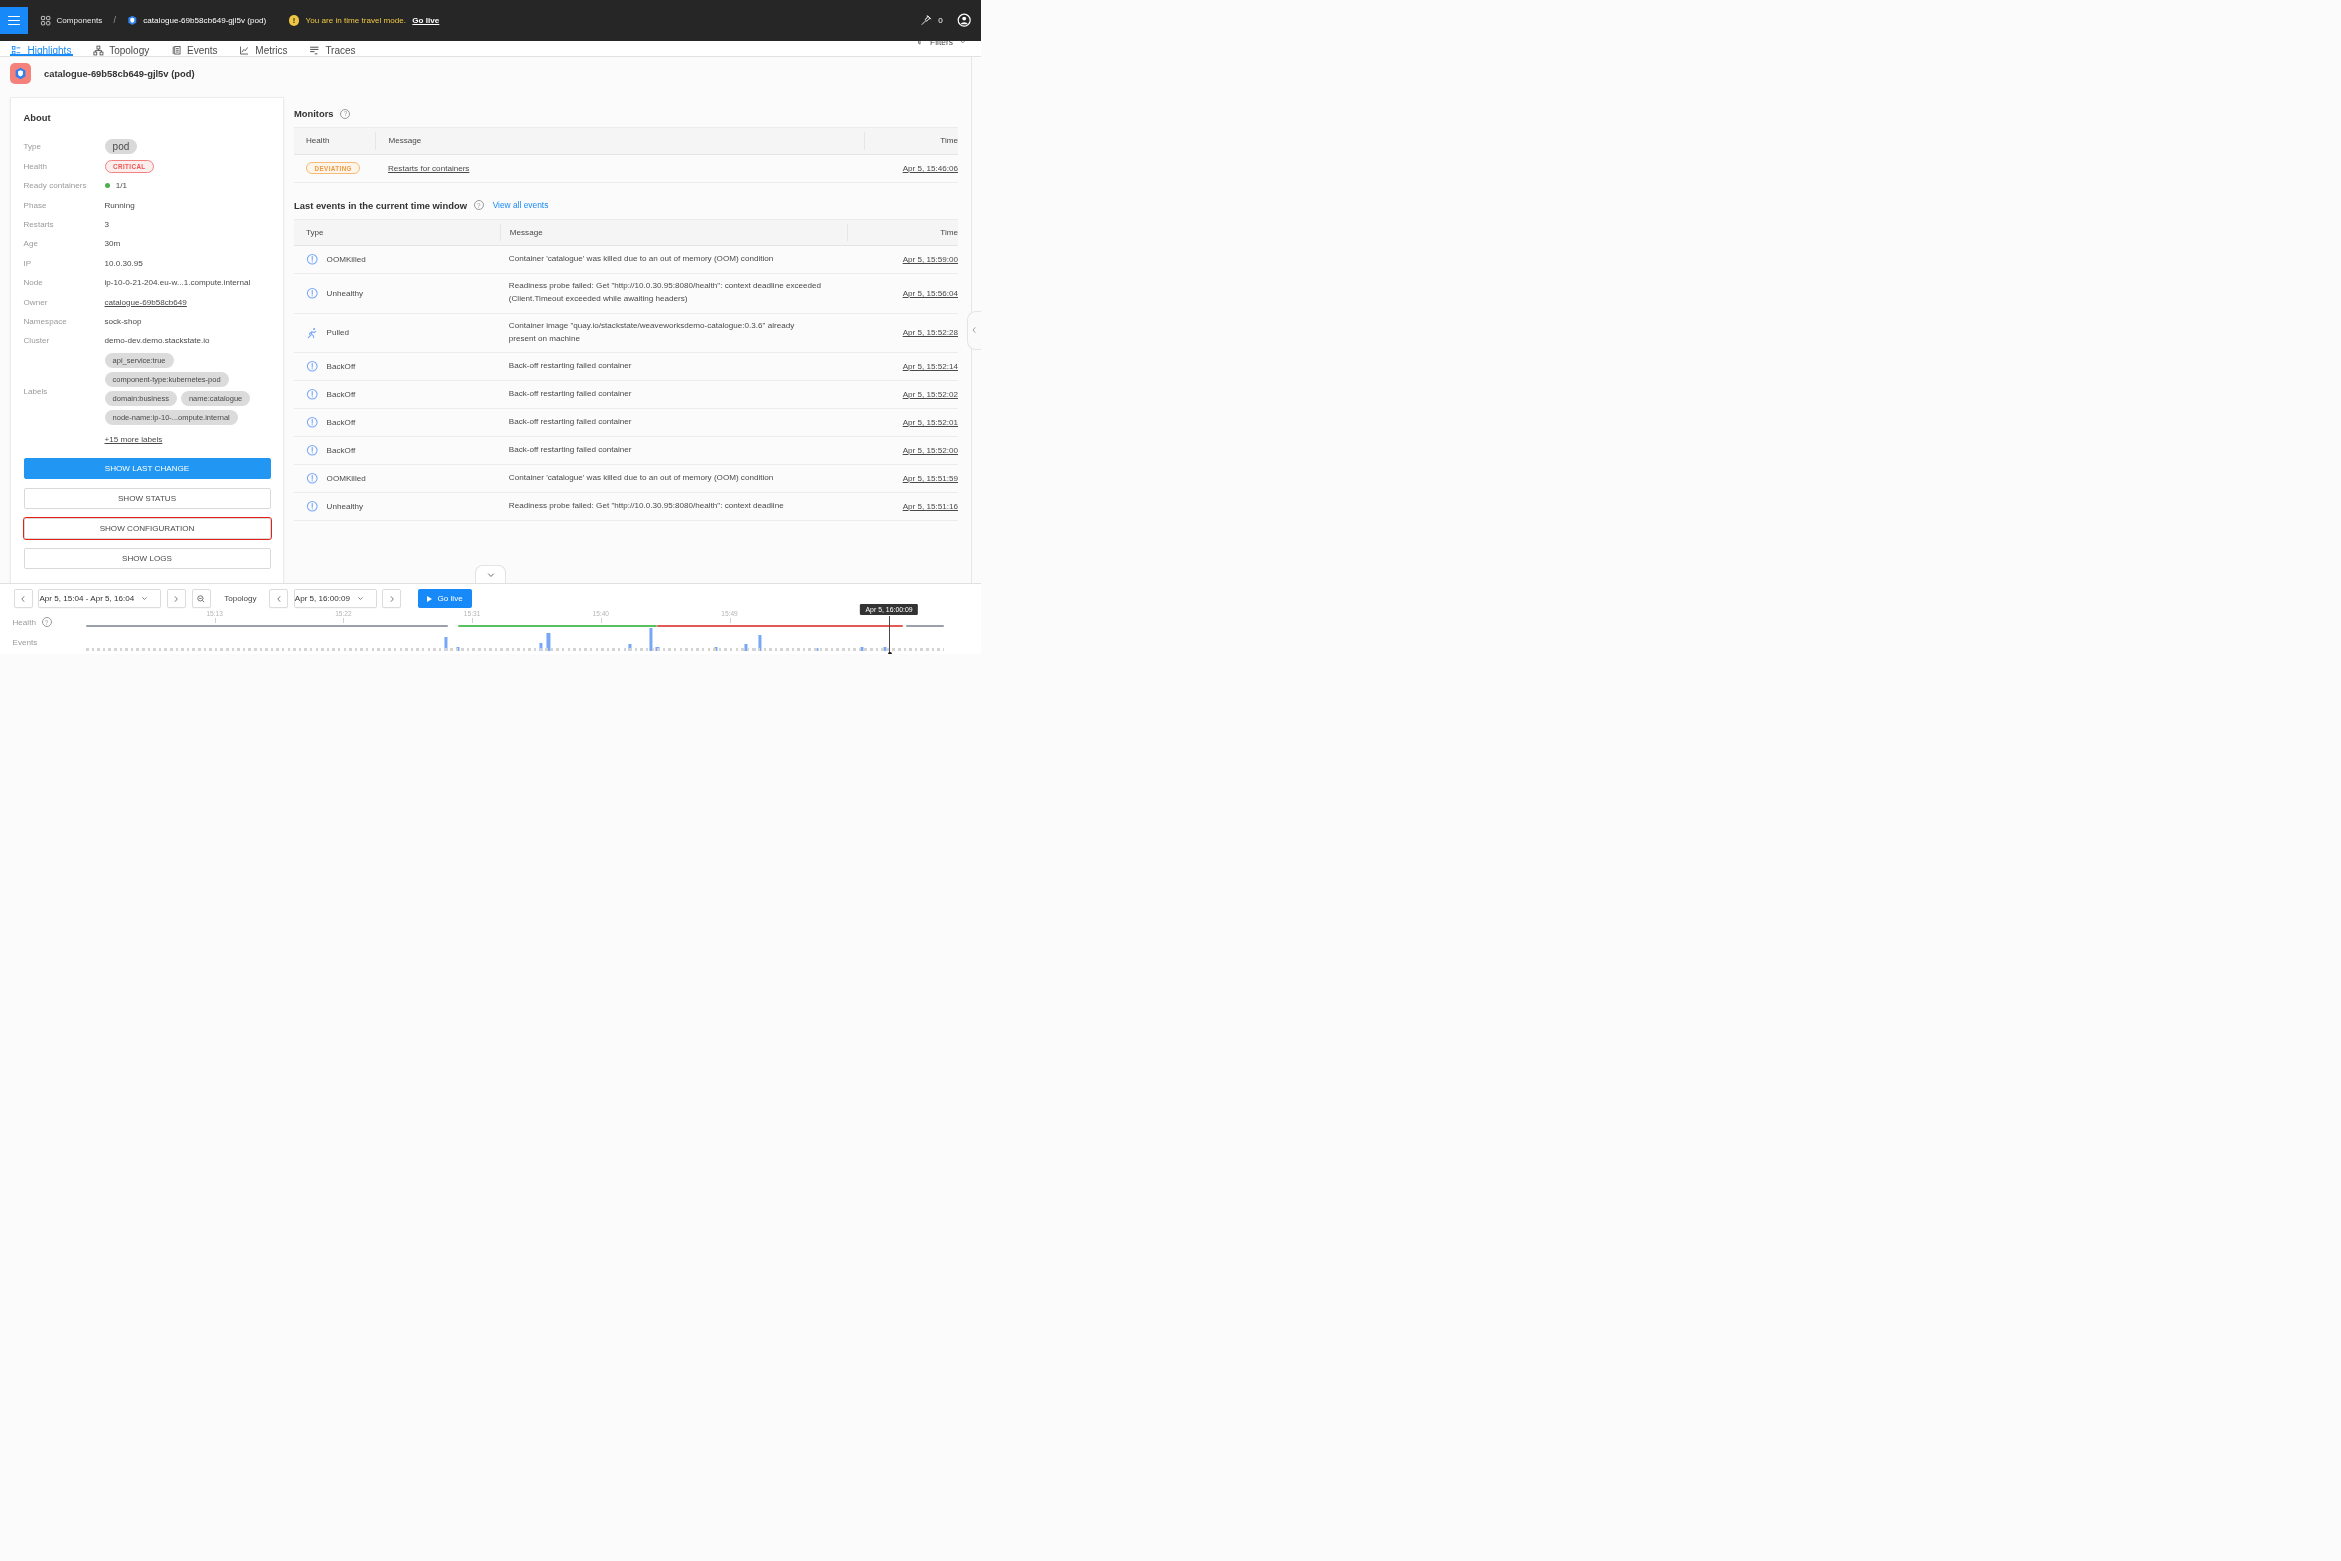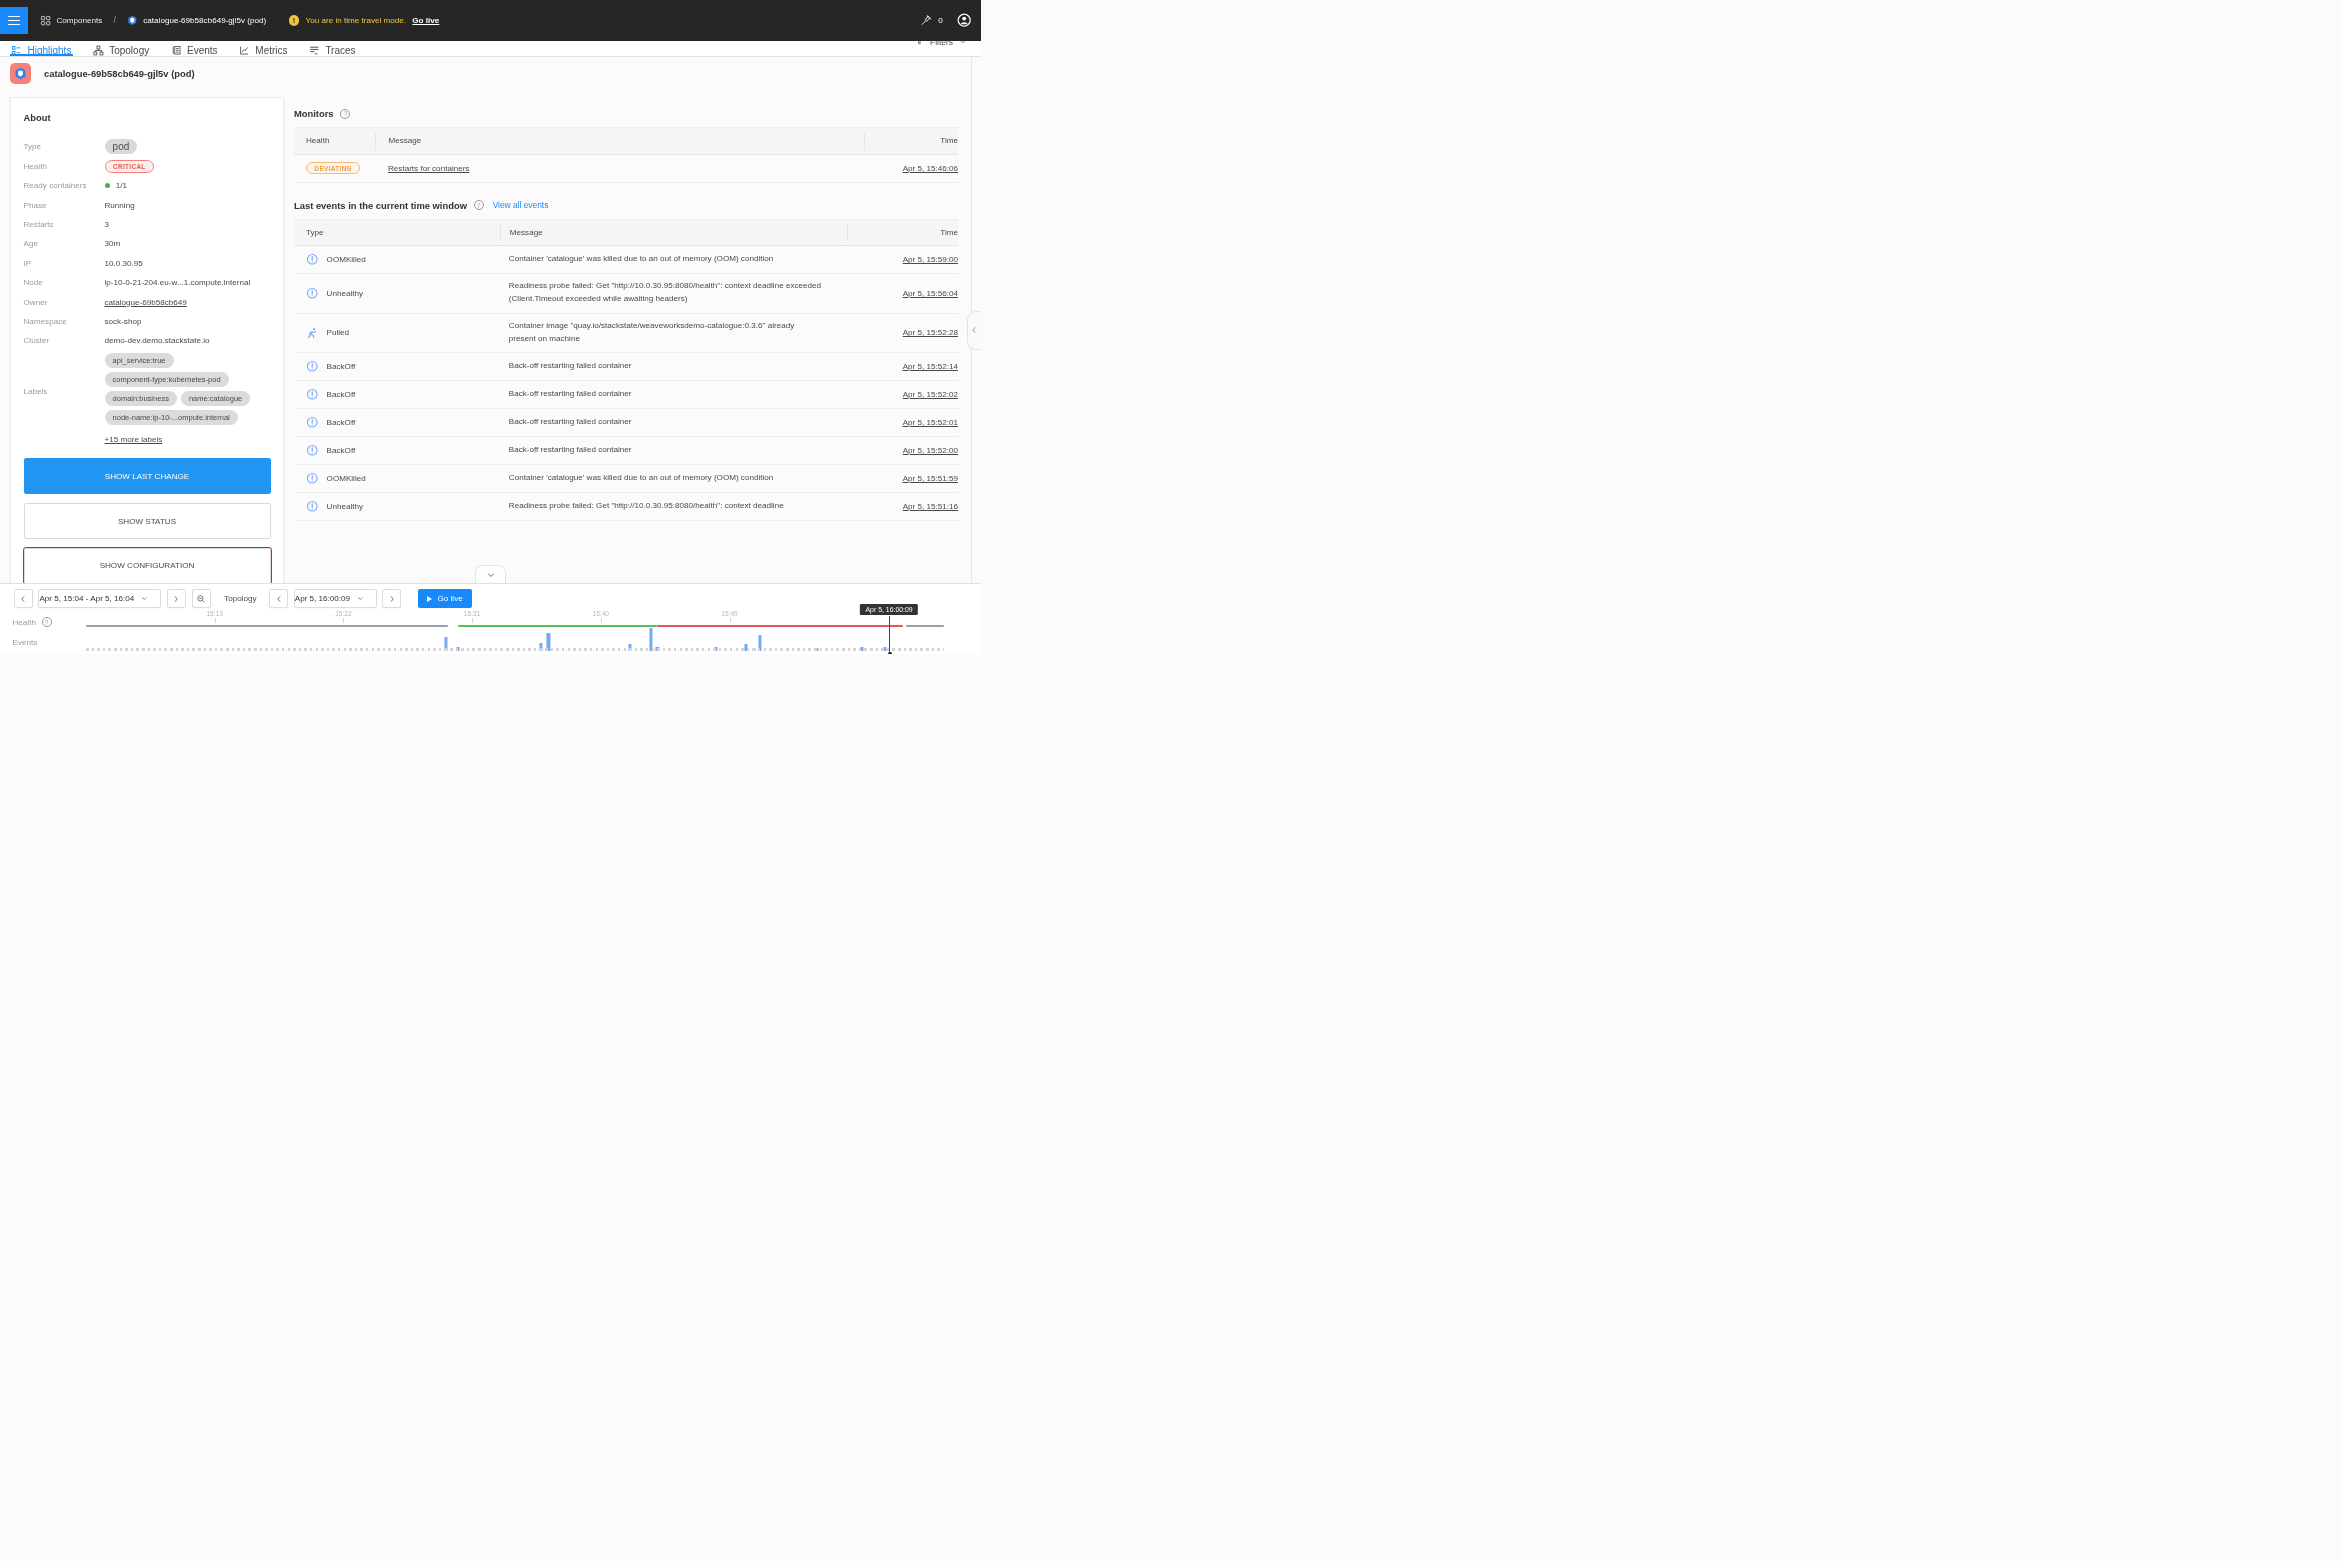--- a/index.html
+++ b/index.html
@@ -40,21 +40,21 @@
   .arow.top{align-items:center}
   .gray-pill{background:#d9d9d9;border-radius:7.5px;padding:1.9px 8.1px;font-size:10px;color:#4a4a4a;white-space:nowrap}
   .sev{border-radius:7.5px;padding:1.9px 7.5px;font-size:6.3px;font-weight:700;letter-spacing:0.4px;white-space:nowrap}
   .sev-critical{color:#ef5350;border:0.6px solid #f2827f;background:#fdeeee}
   .sev-deviating{color:#f0993f;border:0.6px solid #f5bb76;background:#fdf5ea}
   .dot{width:5.6px;height:5.6px;border-radius:50%;background:#4caf50;flex:none}
   .a-link{color:#4a4a4a;text-decoration:underline;cursor:pointer}
   #labels-wrap{display:flex;flex-wrap:wrap;gap:3.8px;max-width:171px;padding:2.5px 0}
   .lblpill{background:#dbdbdb;border-radius:8.1px;padding:3.1px 8.1px;font-size:7.5px;color:#4a4a4a;white-space:nowrap}
   .more-row{margin-top:2.5px}
-  .abtn{width:100%;height:36px;display:flex;align-items:center;justify-content:center;font-size:8.1px;border-radius:1.9px;margin-top:8.8px;background:#fff;border:0.6px solid #d9d9d9;color:#4a4a4a;cursor:pointer}
+  .abtn{width:100%;height:21px;display:flex;align-items:center;justify-content:center;font-size:8.1px;border-radius:1.9px;margin-top:8.8px;background:#fff;border:0.6px solid #d9d9d9;color:#4a4a4a;cursor:pointer}
   .abtn.primary{background:#2196f3;border-color:#2196f3;color:#fff}
   .red-annotated{outline:1.9px solid #e52017;outline-offset:0.6px}
   
   .right-col{position:absolute;left:294px;width:664px;top:51px}
   .sec-h{display:flex;align-items:center;gap:6.9px;font-size:9.4px;font-weight:700;color:#333}
   .help{width:10px;height:10px;border:0.6px solid #9b9b9b;border-radius:50%;color:#9b9b9b;font-size:6.3px;font-weight:400;display:flex;align-items:center;justify-content:center;flex:none;cursor:pointer}
   .viewall{color:#1789f8;font-size:8.4px;font-weight:400;text-decoration:none;cursor:pointer;margin-left:1.9px}
   .table{margin-top:8.1px}
   .thead,.trow{display:grid;align-items:center;font-size:8.1px;color:#4a4a4a}
   .m-grid{grid-template-columns:81px 1fr 94px}

